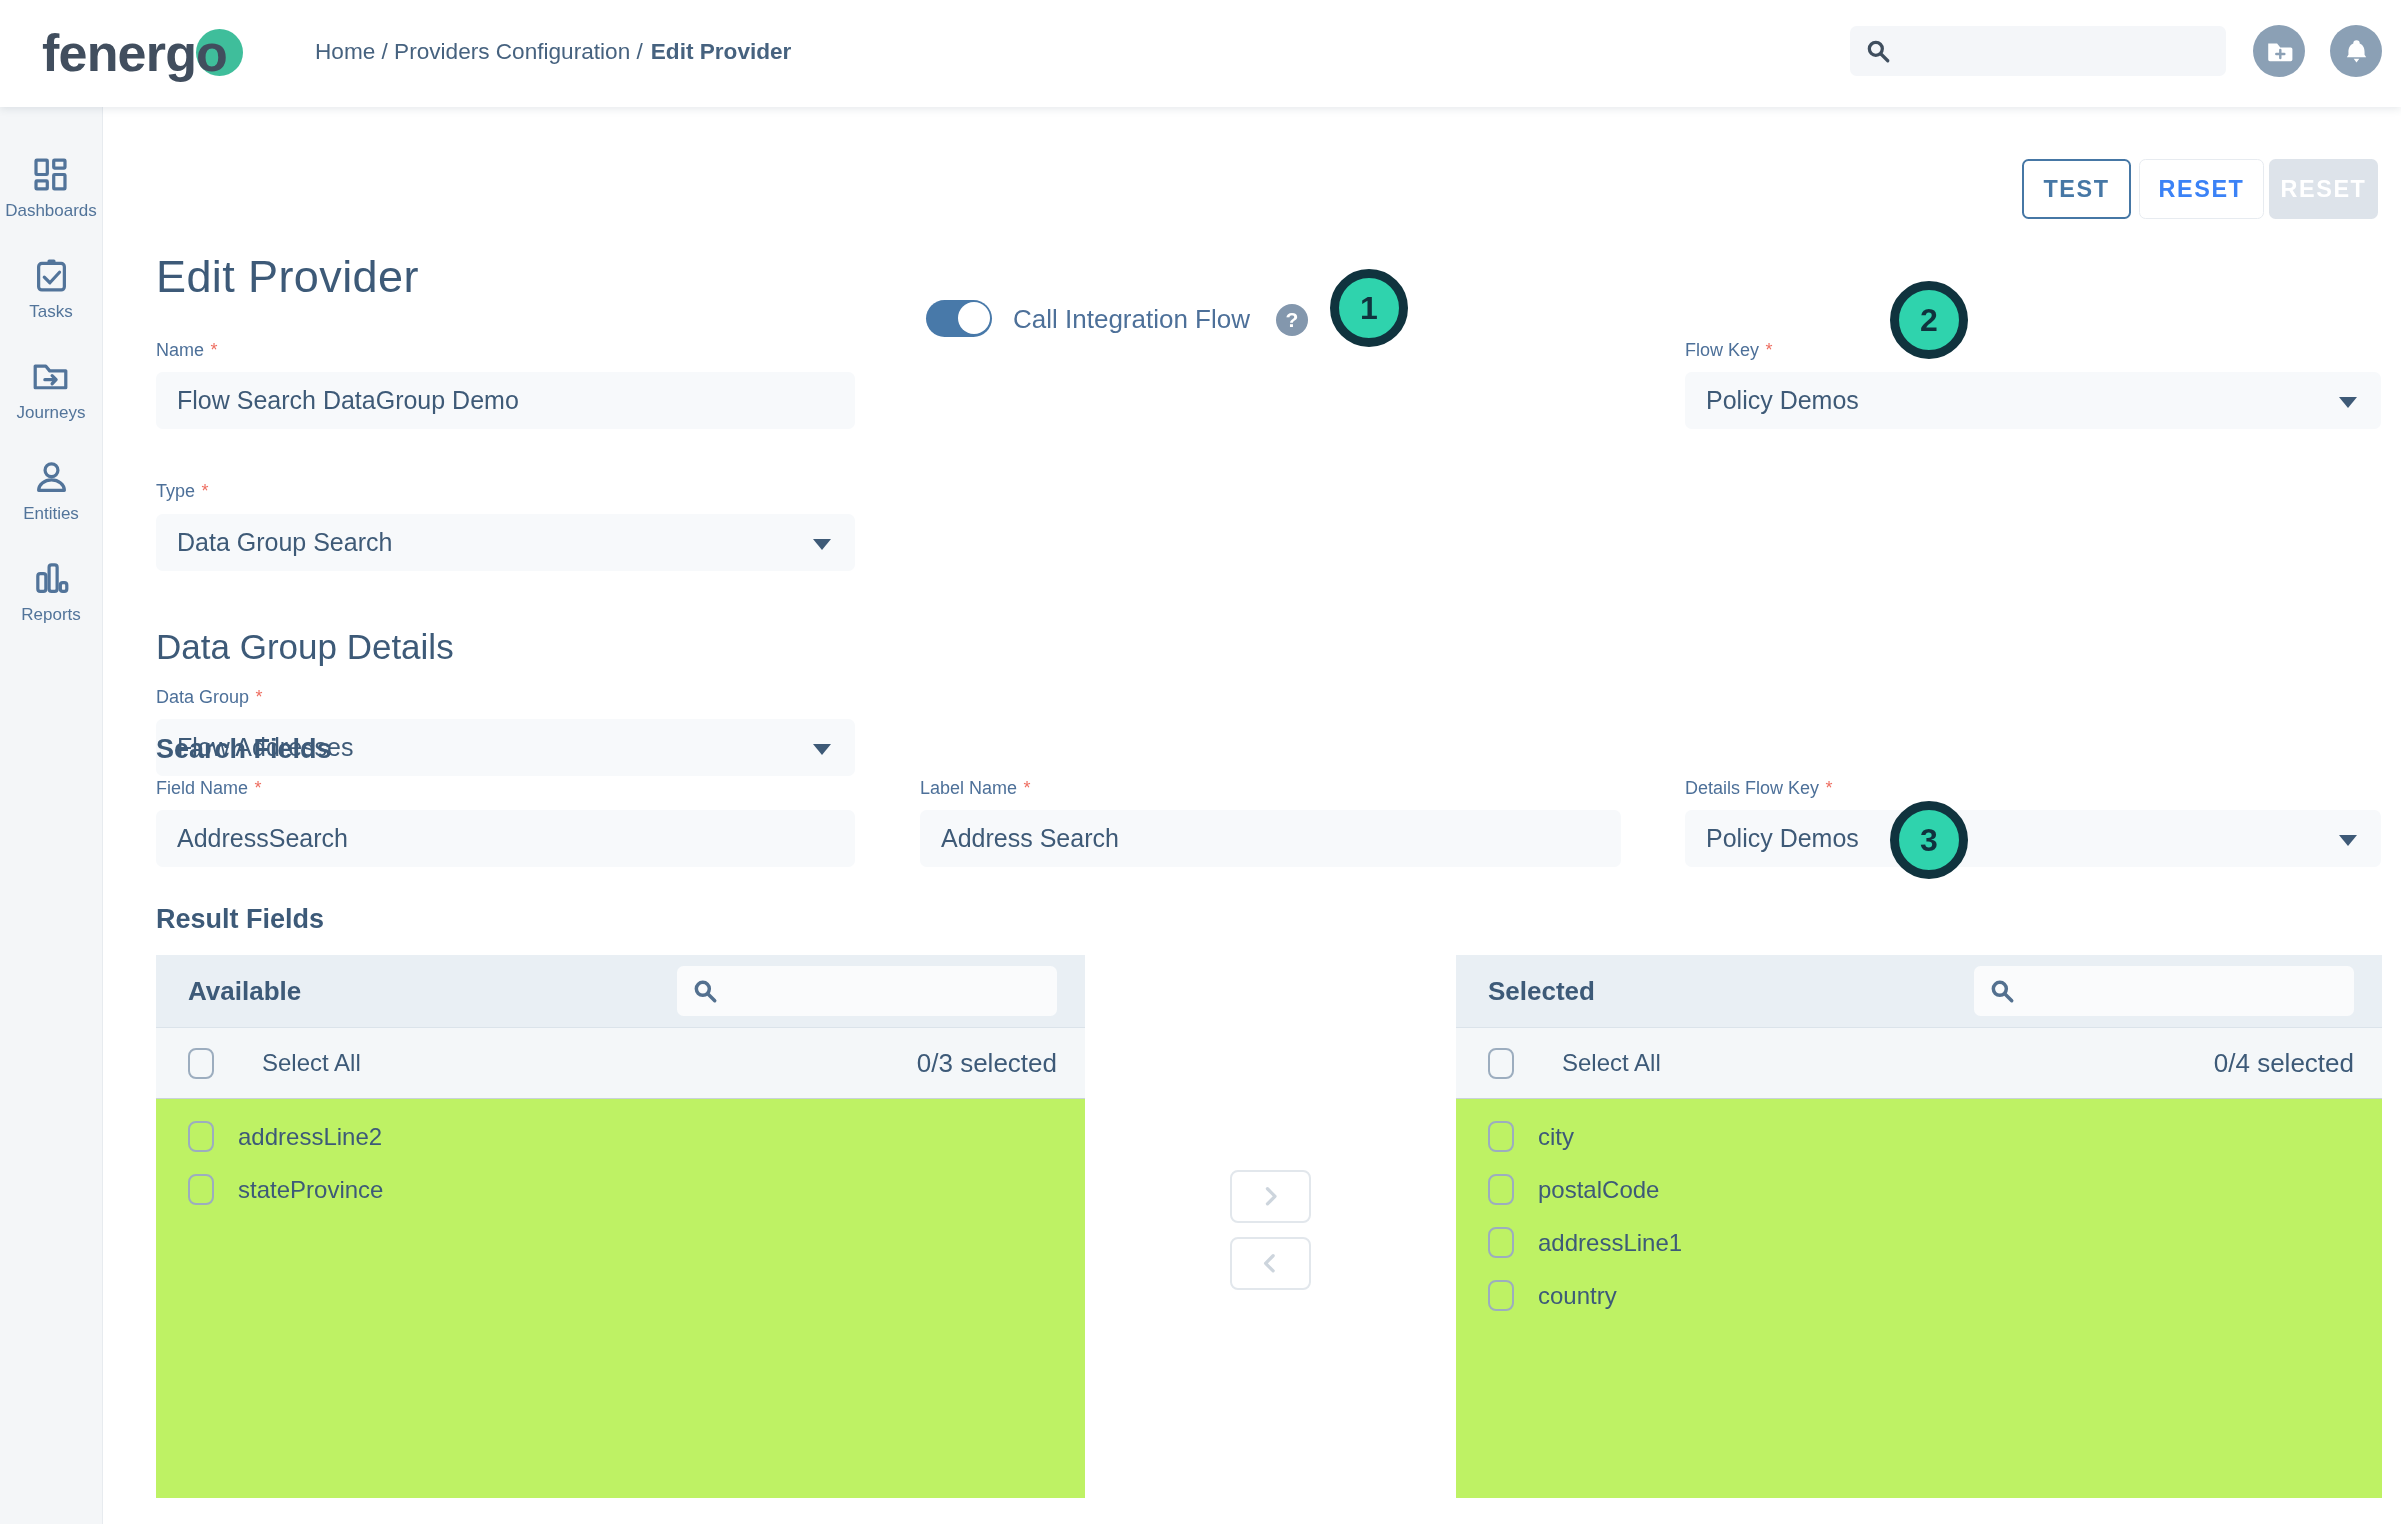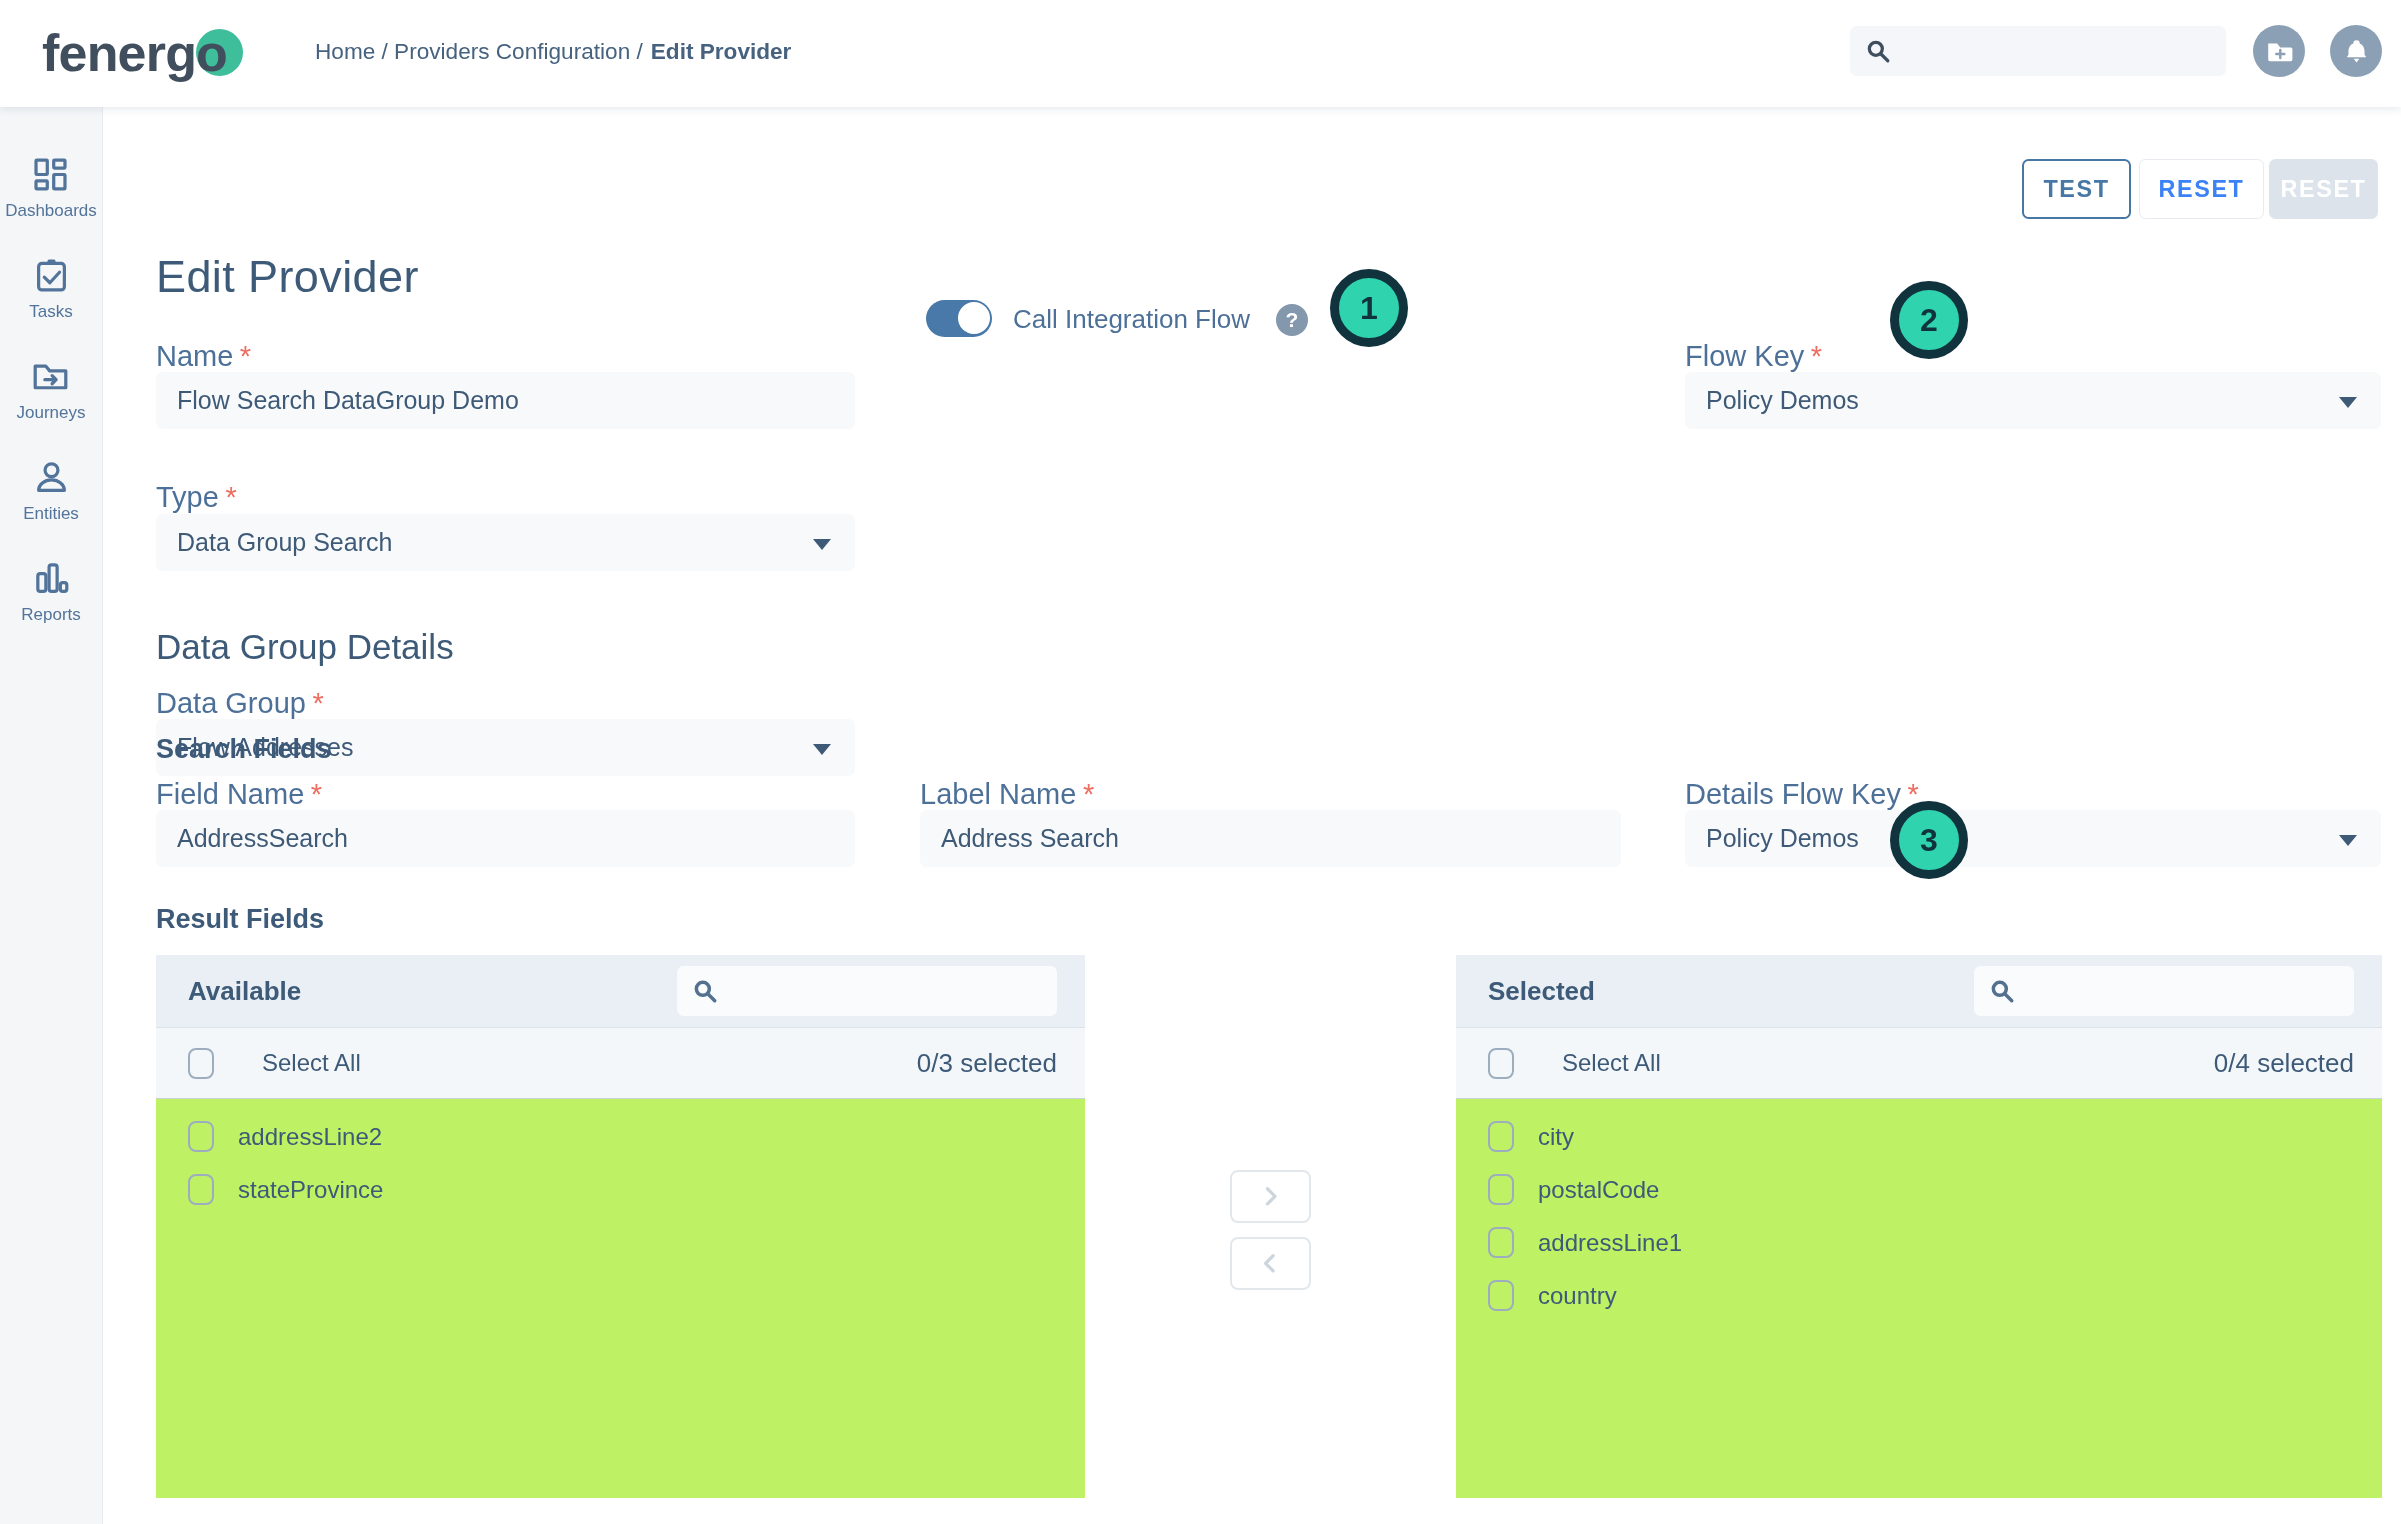--- a/index.html
+++ b/index.html
@@ -37,21 +37,21 @@
   .main { position:absolute; left:103px; top:103px; width:2299px; height:1422px; background:#ffffff; }
 
   .page-title { position:absolute; left:53px; top:148px; font-size:45px; font-weight:400; color:#3d5a78; letter-spacing:0.4px; }
 
   .btn { position:absolute; top:56px; height:60px; border-radius:6.5px; font-size:23.4px; letter-spacing:1.6px;
          display:flex; align-items:center; justify-content:center; font-family:"Liberation Sans",sans-serif; cursor:pointer; }
   .btn-test  { left:1919px; width:109px; background:#ffffff; border:2.4px solid #4677a5; color:#4677a5; font-weight:bold; }
   .btn-reset { left:2036px; width:125px; background:#ffffff; border:1.6px solid #e7ebf0; color:#3b82f6; font-weight:bold; }
   .btn-save  { left:2166px; width:109px; background:#dde3ea; border:none; color:#ffffff; font-weight:bold; }
 
-  .f-label { position:absolute; font-size:29px; color:#4d7099; }
+  .f-label { position:absolute; font-size:18px; color:#4d7099; }
   .f-label .req { color:#ee6f62; margin-left:6.5px; }
   .f-input { position:absolute; height:57px; background:#f7f9fb; border-radius:6.5px; font-size:25px; color:#3e5a77;
              display:flex; align-items:center; padding:0 21px; }
   input.f-input { border:none; outline:none; font-family:"Liberation Sans",sans-serif; }
   .f-select { cursor:pointer; }
   .f-select .caret { position:absolute; right:24px; top:50%; margin-top:-4px; width:0; height:0;
                      border-left:9px solid transparent; border-right:9px solid transparent; border-top:11.3px solid #3e5a77; }
 
   
   .toggle { position:absolute; left:823px; top:197px; width:66px; height:37px; border-radius:19.4px;

